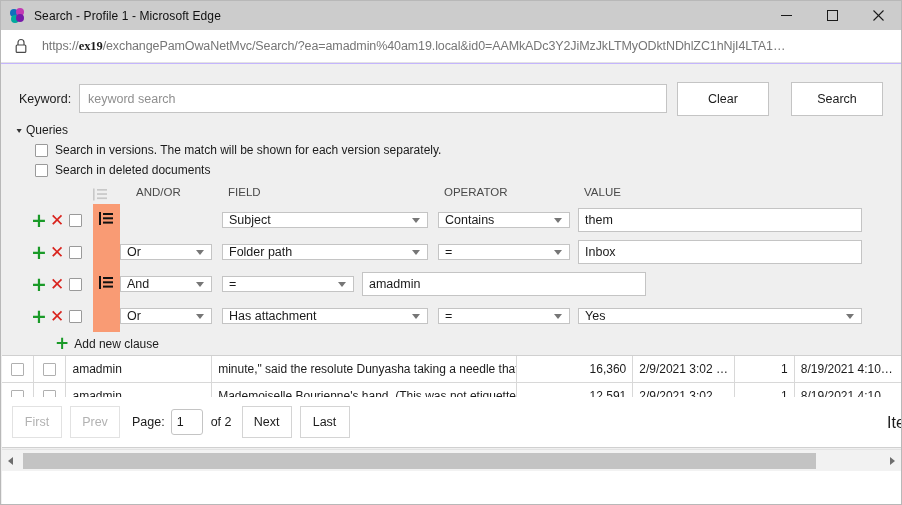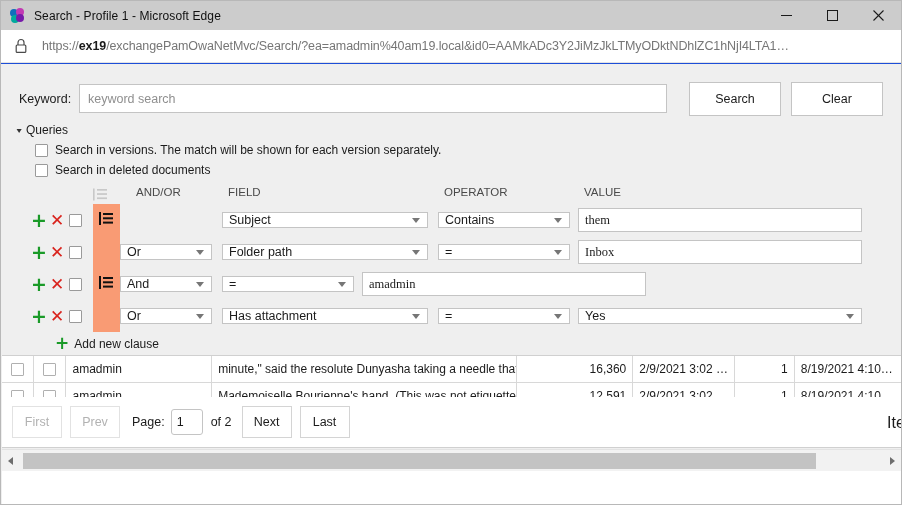--- a/index.html
+++ b/index.html
@@ -6,21 +6,21 @@
   html, body {
     margin: 0; padding: 0;
     width: 902px; height: 505px;
     overflow: hidden;
     font-family: "Liberation Sans", sans-serif;
     background: #ffffff;
   }
   #app {
     position: relative;
     width: 902px; height: 505px;
-    background: #1d4ed8;
+    background: #c4b5fd;
     border: 1px solid #b8b8b8;
     overflow: hidden;
   }
 
   
   .titlebar {
     height: 29px;
     background: #cccccc;
     display: flex;
     align-items: center;
@@ -68,21 +68,21 @@
     padding-left: 12px;
   }
   .lock-icon { width: 16px; height: 18px; margin-right: 13px; flex: none; }
   .url {
     font-size: 12.5px;
     color: #767676;
     white-space: nowrap;
     overflow: hidden;
     letter-spacing: -0.1px;
   }
-  .url b { color: #1b1b1b; font-weight: 700; }
+  .url b { color: #1b1b1b; font-weight: 700; font-family: Liberation Serif, serif; }
 
   
   .page {
     position: absolute;
     top: 63px; left: 0;
     width: 900px;
     height: 440px;
     background: #efefef;
     overflow: hidden;
   }
@@ -237,21 +237,21 @@
   .sel-field { width: 206px; }
   .sel-oper  { width: 132px; }
   .sel-value { width: 284px; }
   .txt {
     height: 24px;
     width: 284px;
     border: 1px solid #c4c4c4;
     background: #ffffff;
     font-size: 12.5px;
     color: #1b1b1b;
-    font-family: Liberation Serif, serif;
+    font-family: Liberation Sans, sans-serif;
     padding: 0 6px;
     outline: none;
   }
   .empty-andor { width: 92px; }
 
   .addclause {
     display: flex;
     align-items: center;
     padding-left: 38px;
     margin-top: 3px;
@@ -432,22 +432,22 @@
       </svg>
     </span>
     <span class="url"><span>https://</span><b>ex19</b><span>/exchangePamOwaNetMvc/Search/?ea=amadmin%40am19.local&amp;id0=AAMkADc3Y2JiMzJkLTMyODktNDhlZC1hNjI4LTA1…</span></span>
   </div>
 
   <div class="page">
 
     <div class="kwrow">
       <label class="kwlabel">Keyword:</label>
       <input class="kwinput" type="text" value="" placeholder="keyword search" style="">
+      <button class="btn btn-clear">Clear</button>
       <button class="btn btn-search">Search</button>
-      <button class="btn btn-clear">Clear</button>
     </div>
 
     <div class="queries-hdr">
       <span class="caret">▾</span>
       <span>Queries</span>
     </div>
 
     <div class="cbrow">
       <span class="cb-opt">
         <span class="cbox"></span>

